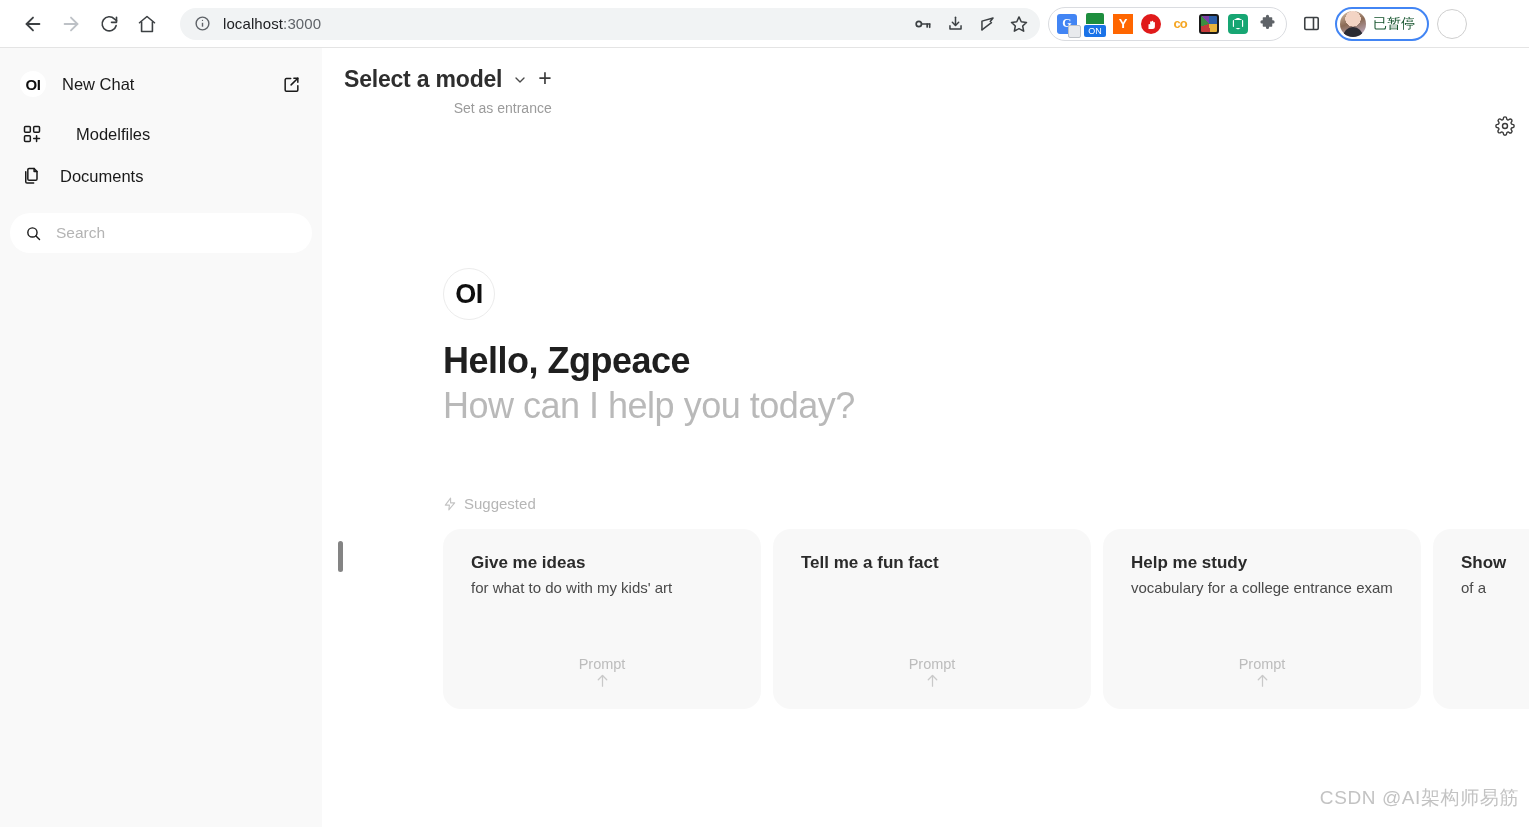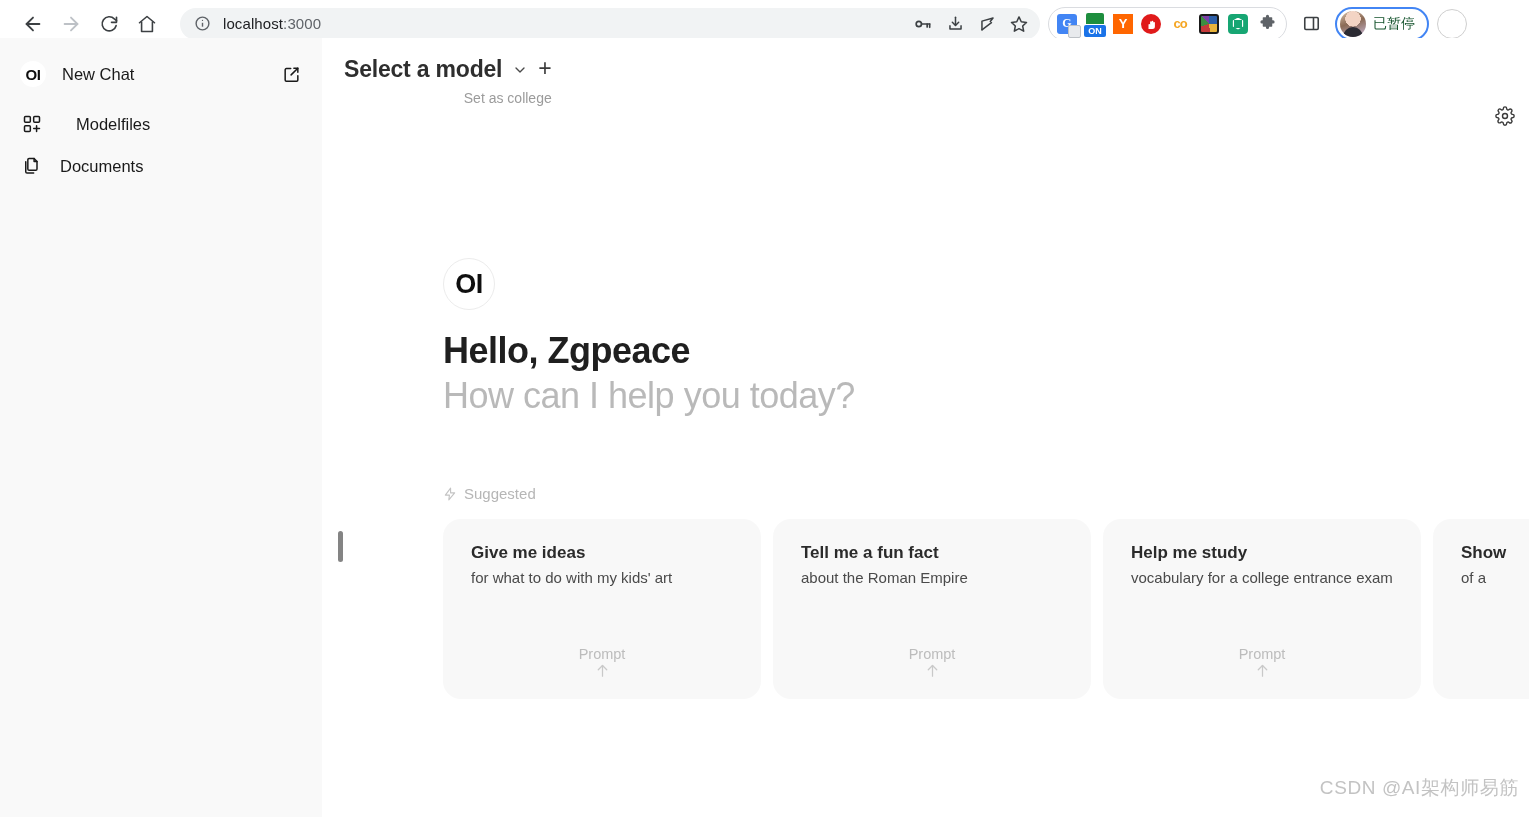--- a/index.html
+++ b/index.html
@@ -83,21 +83,21 @@
     width: 11px; height: 11px; background: #e8eaed;
     border: 1px solid #bdc1c6;
     border-radius: 2px;
   }
   .ico-on {
     width: 22px; height: 22px; position: relative;
   }
   .ico-on .top { position:absolute; top:0; left:2px; width:18px; height:11px; background:#1e8e3e; border-radius:2px 2px 0 0;}
   .ico-on .bot {
     position:absolute; bottom:-2px; left:0px; width:22px; height:12px;
-    background:#1a73e8; color:#fff; font-size:9px; font-weight:bold;
+    background:#1a73e8; color:#fff; font-size:9px; font-weight:normal;
     display:flex; align-items:center; justify-content:center; border-radius:2px;
     font-family:"Liberation Sans", sans-serif;
   }
   .ico-y {
     background: #ff6600; color: #fff; width: 20px; height: 20px;
     font-size: 13px; font-weight: bold;
   }
   .ico-adblock {
     width: 20px; height: 20px; border-radius: 50%;
     background: #e01a1a;
@@ -141,21 +141,21 @@
   }
   .paused-label { font-size: 14px; color: #14532d; white-space: nowrap; }
   .profile-circle {
     margin-left: 8px; width: 30px; height: 30px;
     border-radius: 50%; border: 1px solid #cfcfcf;
     background: #fff;
   }
 
   
   .app {
-    position: absolute; top: 38px; left: 0;
+    position: absolute; top: 48px; left: 0;
     width: 1529px; height: 779px;
     background: #000000;
   }
 
   
   .sidebar {
     position: absolute; top: 0; left: 0;
     width: 322px; height: 779px;
     background: #f9f9f9;
   }
@@ -456,35 +456,44 @@
       <span class="side-icon">
         <svg width="20" height="20" viewBox="0 0 24 24" fill="none" stroke="#1a1a1a" stroke-width="1.8" stroke-linecap="round" stroke-linejoin="round">
             <path d="M14.5 3h-6A1.5 1.5 0 0 0 7 4.5v11A1.5 1.5 0 0 0 8.5 17h8a1.5 1.5 0 0 0 1.5-1.5V6.5z"></path>
             <path d="M14.5 3v3.5H18"></path>
             <path d="M4.5 7v12A1.5 1.5 0 0 0 6 20.5h8"></path>
           </svg>
       </span>
       <span class="side-label">Documents</span>
     </div>
 
+    <div class="search-wrap">
+      <span class="side-icon" style="width:18px">
+        <svg width="17" height="17" viewBox="0 0 24 24" fill="none" stroke="#1a1a1a" stroke-width="2" stroke-linecap="round">
+            <circle cx="10.5" cy="10.5" r="6.5"></circle>
+            <line x1="15.5" y1="15.5" x2="20.5" y2="20.5"></line>
+          </svg>
+      </span>
+      <input type="text" placeholder="Search" value="" style="">
+    </div>
   </div>
 
   <div class="main">
 
     <div class="model-header">
       <div class="model-row">
         <span class="model-name">Select a model</span>
         <span class="chev">
           <svg width="16" height="16" viewBox="0 0 24 24" fill="none" stroke="#4a4a4a" stroke-width="2" stroke-linecap="round" stroke-linejoin="round">
               <polyline points="6 9 12 15 18 9"></polyline>
             </svg>
         </span>
         <span class="plus-btn">+</span>
       </div>
-      <span class="set-default">Set as college</span>
+      <span class="set-default">Set as entrance</span>
     </div>
 
     <div class="gear-btn">
       <svg width="20" height="20" viewBox="0 0 24 24" fill="none" stroke="#3a3a3a" stroke-width="1.7" stroke-linecap="round" stroke-linejoin="round">
           <circle cx="12" cy="12" r="3"></circle>
           <path d="M19.4 15a1.7 1.7 0 0 0 .34 1.87l.06.06a2 2 0 1 1-2.83 2.83l-.06-.06A1.7 1.7 0 0 0 15 19.4a1.7 1.7 0 0 0-1 1.56V21a2 2 0 0 1-4 0v-.1A1.7 1.7 0 0 0 8.9 19.3a1.7 1.7 0 0 0-1.87.34l-.06.06a2 2 0 1 1-2.83-2.83l.06-.06A1.7 1.7 0 0 0 4.6 15a1.7 1.7 0 0 0-1.56-1H3a2 2 0 0 1 0-4h.1A1.7 1.7 0 0 0 4.7 8.9a1.7 1.7 0 0 0-.34-1.87l-.06-.06a2 2 0 1 1 2.83-2.83l.06.06A1.7 1.7 0 0 0 9 4.6h.08A1.7 1.7 0 0 0 10 3V3a2 2 0 0 1 4 0v.1a1.7 1.7 0 0 0 1 1.56 1.7 1.7 0 0 0 1.87-.34l.06-.06a2 2 0 1 1 2.83 2.83l-.06.06A1.7 1.7 0 0 0 19.4 9v.08a1.7 1.7 0 0 0 1.56 1H21a2 2 0 0 1 0 4h-.1a1.7 1.7 0 0 0-1.5 1z"></path>
         </svg>
     </div>
 
     <div class="greeting">
@@ -517,21 +526,20 @@
             <svg width="17" height="17" viewBox="0 0 24 24" fill="none" stroke="#c9c9c9" stroke-width="1.8" stroke-linecap="round" stroke-linejoin="round">
                 <line x1="12" y1="20" x2="12" y2="5"></line>
                 <polyline points="6 11 12 5 18 11"></polyline>
               </svg>
           </span>
         </div>
       </div>
 
       <div class="card">
         <div class="card-title">Tell me a fun fact</div>
-        <div class="card-sub">about the Roman Empire</div>
         <div class="card-foot">
           <span class="prompt-label">Prompt</span>
           <span class="arrow-up">
             <svg width="17" height="17" viewBox="0 0 24 24" fill="none" stroke="#c9c9c9" stroke-width="1.8" stroke-linecap="round" stroke-linejoin="round">
                 <line x1="12" y1="20" x2="12" y2="5"></line>
                 <polyline points="6 11 12 5 18 11"></polyline>
               </svg>
           </span>
         </div>
       </div>

